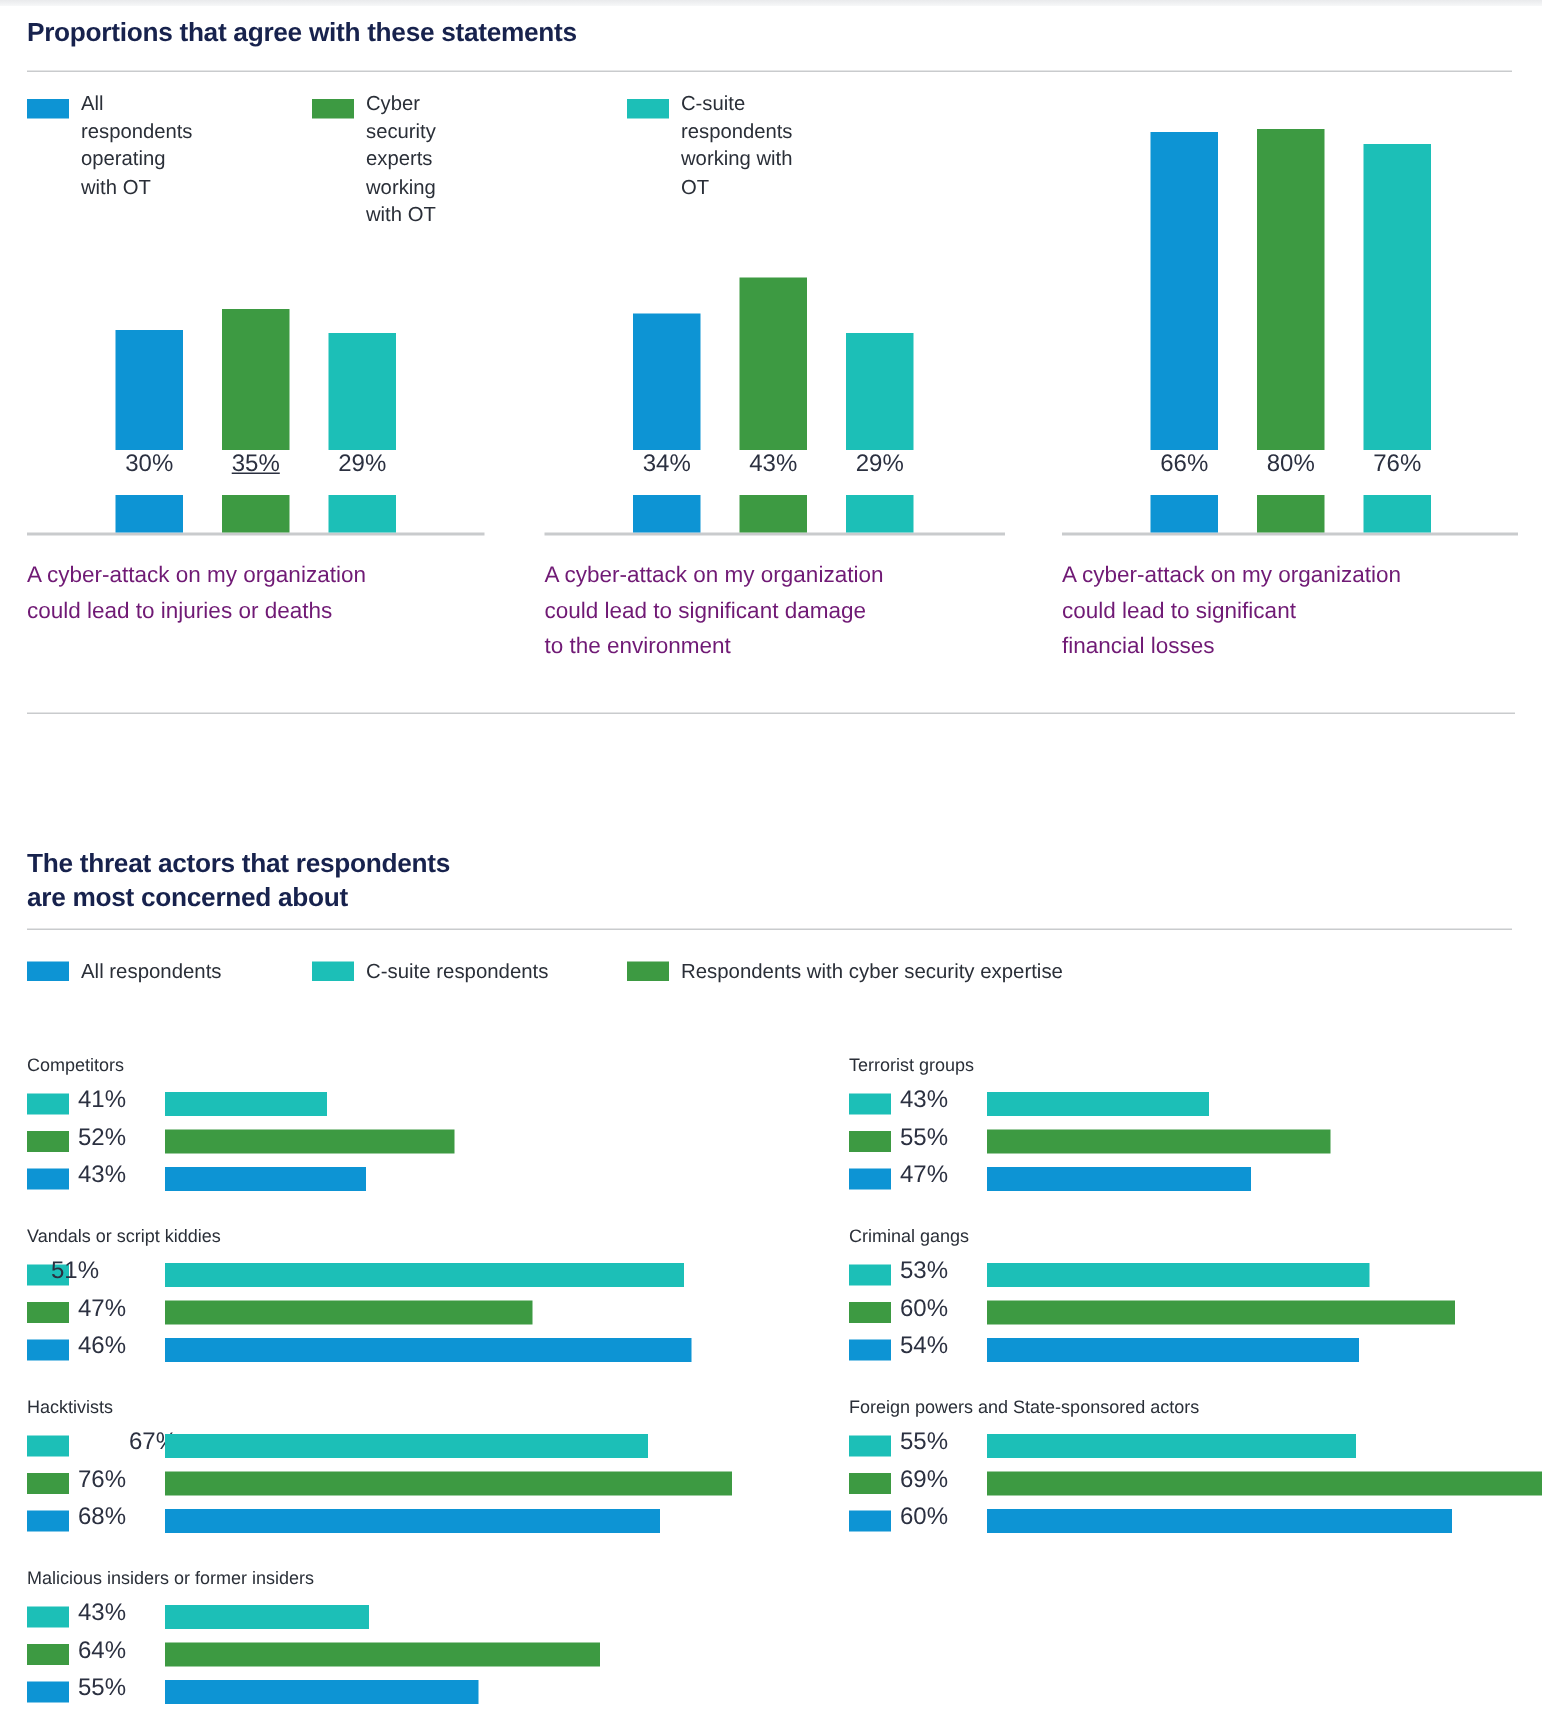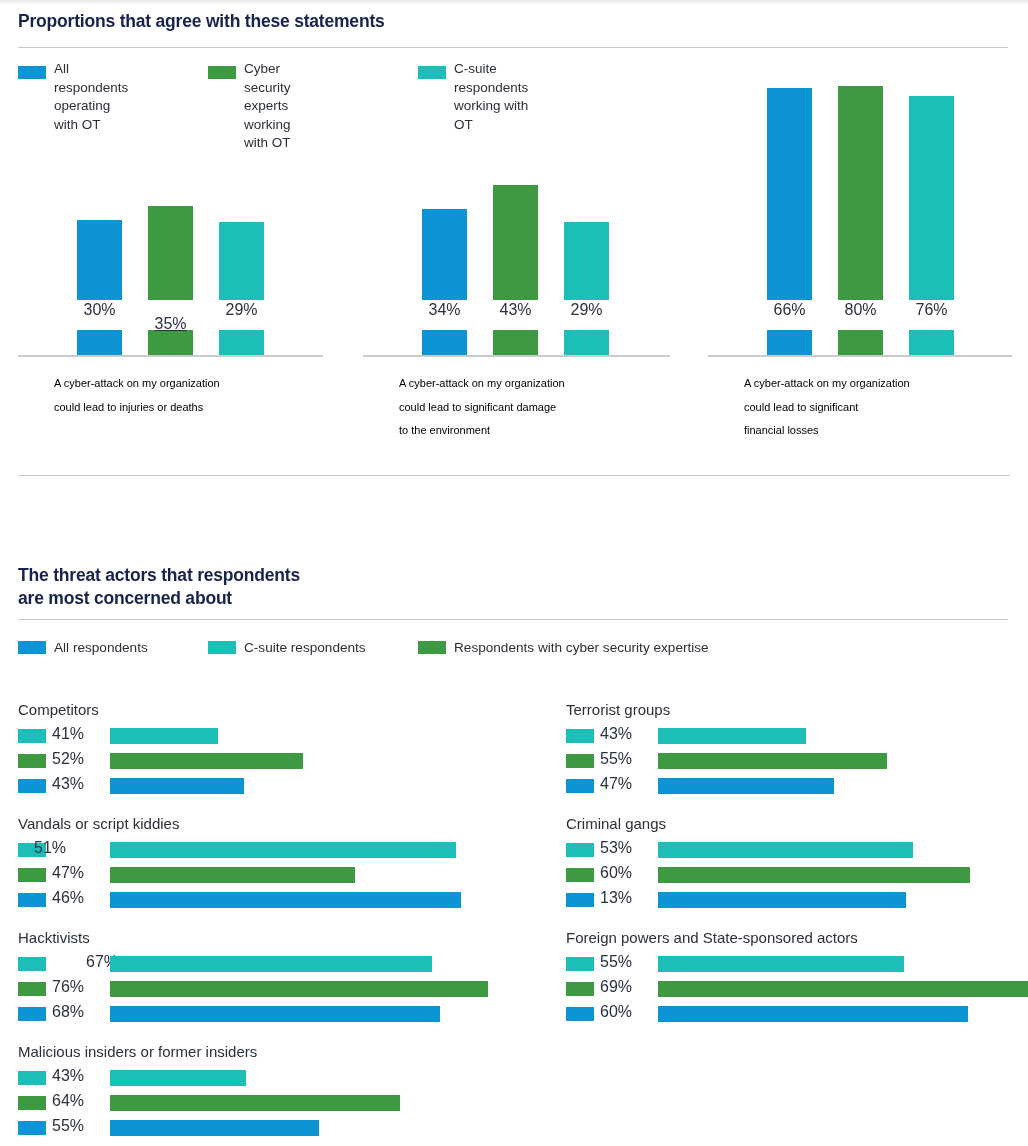--- a/index.html
+++ b/index.html
@@ -26,33 +26,33 @@
   .lg-sw{position:absolute;left:0;top:3px;width:28px;height:13px;}
   .lg-txt{position:absolute;left:36px;top:-3px;font-size:13.5px;line-height:18.5px;
     color:#2a2f38;white-space:pre-line;}
 
   
   .colgroup{position:absolute;top:0;}
   .axis{position:absolute;height:2px;background:#c9cbcd;}
   .bar-main{position:absolute;}
   .bar-stub{position:absolute;}
   .bar-val{position:absolute;font-size:16px;color:#2b3040;text-align:center;}
-  .cap{position:absolute;font-size:11px;line-height:23.5px;color:#000000;
-    white-space:pre-line;margin-left:36px;}
+  .cap{position:absolute;font-size:15px;line-height:23.5px;color:#701a75;
+    white-space:pre-line;}
 
   
   .legend2{position:absolute;left:18px;top:639px;height:18px;}
   .lg2-item{position:absolute;top:0;}
   .lg2-sw{position:absolute;left:0;top:2px;width:28px;height:13px;}
   .lg2-txt{position:absolute;left:36px;top:0;font-size:13.6px;line-height:17px;
     color:#2a2f38;white-space:nowrap;}
 
   
   .hblock{position:absolute;}
-  .h-title{position:absolute;left:0;top:0;font-size:15px;line-height:20px;color:#2a2f38;
+  .h-title{position:absolute;left:0;top:0;font-size:12px;line-height:20px;color:#2a2f38;
     white-space:nowrap;}
   .h-row{position:absolute;left:0;height:20px;}
   .h-sw{position:absolute;left:18px;top:3px;width:28px;height:14px;}
   .h-val{position:absolute;left:52px;top:-1px;width:44px;text-align:left;
     font-size:16px;color:#2b3040;}
   .h-bar{position:absolute;top:2px;height:16px;}
 </style>
 </head>
 <body>
 
@@ -81,21 +81,21 @@
     </div>
 
   <div id="colcharts">
       <div class="colgroup" style="left: 18px; width: 305px; height: 480px;">
         <div class="axis" style="left: 0px; top: 355px; width: 305px;"></div>
         <div class="bar-main" style="left: 59px; top: 220px; width: 45px; height: 80px; background: rgb(13, 148, 212);"></div>
         <div class="bar-stub" style="left: 59px; top: 330px; width: 45px; height: 25px; background: rgb(13, 148, 212);"></div>
         <div class="bar-val" style="left: 47px; top: 301px; width: 69px;">30%</div>
         <div class="bar-main" style="left: 130px; top: 206px; width: 45px; height: 94px; background: rgb(61, 154, 66);"></div>
         <div class="bar-stub" style="left: 130px; top: 330px; width: 45px; height: 25px; background: rgb(61, 154, 66);"></div>
-        <div class="bar-val" style="left: 118px; top: 315px; width: 69px; text-decoration: underline;">35%</div>
+        <div class="bar-val" style="left: 118px; top: 301px; width: 69px; text-decoration: underline;">35%</div>
         <div class="bar-main" style="left: 201px; top: 222px; width: 45px; height: 78px; background: rgb(28, 191, 183);"></div>
         <div class="bar-stub" style="left: 201px; top: 330px; width: 45px; height: 25px; background: rgb(28, 191, 183);"></div>
         <div class="bar-val" style="left: 189px; top: 301px; width: 69px;">29%</div>
         <div class="cap" style="left: 0px; top: 372px; width: 295px;">A cyber-attack on my organization
 could lead to injuries or deaths</div>
       </div>
       <div class="colgroup" style="left: 363px; width: 307px; height: 480px;">
         <div class="axis" style="left: 0px; top: 355px; width: 307px;"></div>
         <div class="bar-main" style="left: 59px; top: 209px; width: 45px; height: 91px; background: rgb(13, 148, 212);"></div>
         <div class="bar-stub" style="left: 59px; top: 330px; width: 45px; height: 25px; background: rgb(13, 148, 212);"></div>
@@ -212,21 +212,21 @@
           <span class="h-val" style="left: 600px;">53%</span>
           <span class="h-bar" style="left: 658px; width: 255px; background: rgb(28, 191, 183);"></span>
         </div>
         <div class="h-row" style="top: 51px; left: 0px; width: 1028px;">
           <span class="h-sw" style="background: rgb(61, 154, 66); left: 566px;"></span>
           <span class="h-val" style="left: 600px;">60%</span>
           <span class="h-bar" style="left: 658px; width: 312px; background: rgb(61, 154, 66);"></span>
         </div>
         <div class="h-row" style="top: 76px; left: 0px; width: 1028px;">
           <span class="h-sw" style="background: rgb(13, 148, 212); left: 566px;"></span>
-          <span class="h-val" style="left: 600px;">13%</span>
+          <span class="h-val" style="left: 600px;">54%</span>
           <span class="h-bar" style="left: 658px; width: 248px; background: rgb(13, 148, 212);"></span>
         </div>
       </div>
       <div class="hblock" style="left: 0px; top: 928px; width: 1028px; height: 94px;">
         <div class="h-title" style="left: 18px; top: 0px;">Hacktivists</div>
         <div class="h-row" style="top: 26px; left: 0px; width: 1028px;">
           <span class="h-sw" style="background: rgb(28, 191, 183); left: 18px;"></span>
           <span class="h-val" style="left: 52px; margin-left: 34px;">67%</span>
           <span class="h-bar" style="left: 110px; width: 322px; background: rgb(28, 191, 183);"></span>
         </div>

